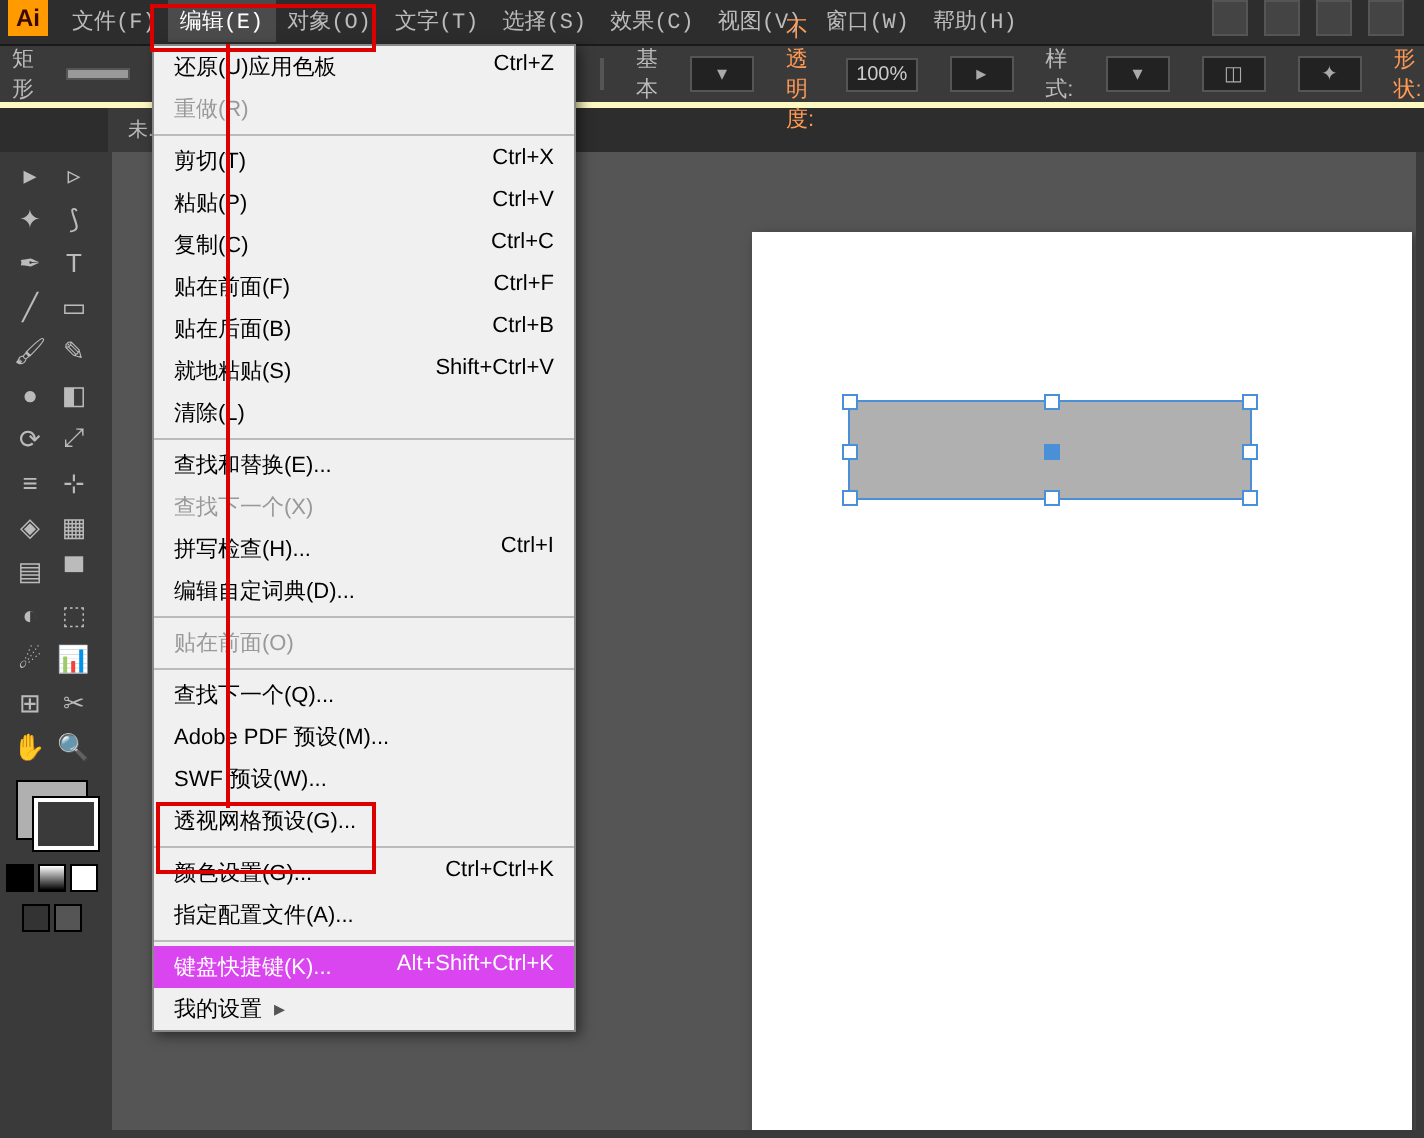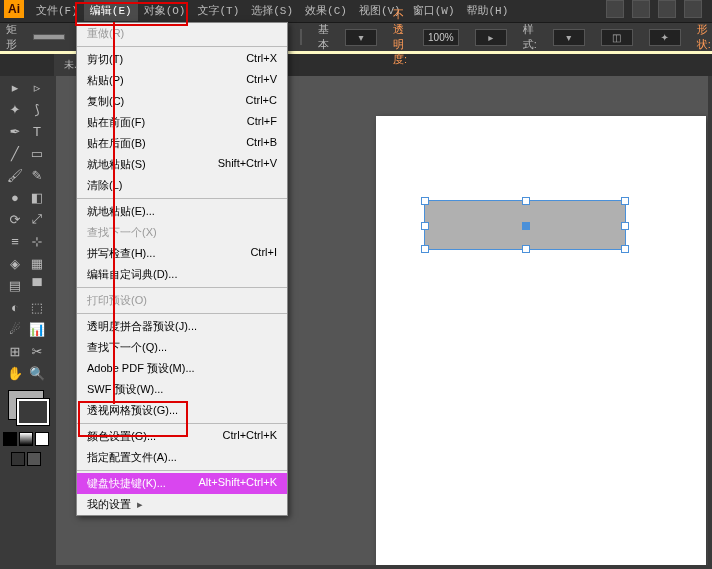--- a/index.html
+++ b/index.html
@@ -139,20 +139,24 @@
   <div class="handle" style="right:-4px;top:-4px"></div>
   <div class="handle" style="left:-4px;top:50%;margin-top:-3px"></div>
   <div class="handle" style="right:-4px;top:50%;margin-top:-3px"></div>
   <div class="handle" style="left:-4px;bottom:-4px"></div>
   <div class="handle" style="left:50%;bottom:-4px;margin-left:-3px"></div>
   <div class="handle" style="right:-4px;bottom:-4px"></div>
   <div class="handle" style="left:50%;top:50%;margin:-3px 0 0 -3px;background:#4a90d9"></div>
 </div>
 
 <div class="dropdown" id="dropdown">
+    <div class="dd-row">
+      <span>还原(U)应用色板</span>
+      <span>Ctrl+Z</span>
+    </div>
     <div class="dd-row disabled">
       <span>重做(R)</span>
       <span></span>
     </div>
     <div class="dd-sep"></div>
     <div class="dd-row">
       <span>剪切(T)</span>
       <span>Ctrl+X</span>
     </div>
     <div class="dd-row">
@@ -174,45 +178,41 @@
     <div class="dd-row">
       <span>就地粘贴(S)</span>
       <span>Shift+Ctrl+V</span>
     </div>
     <div class="dd-row">
       <span>清除(L)</span>
       <span></span>
     </div>
     <div class="dd-sep"></div>
     <div class="dd-row">
-      <span>就地粘贴(E)...</span>
+      <span>查找和替换(E)...</span>
       <span></span>
     </div>
     <div class="dd-row disabled">
       <span>查找下一个(X)</span>
       <span></span>
     </div>
     <div class="dd-row">
       <span>拼写检查(H)...</span>
       <span>Ctrl+I</span>
     </div>
     <div class="dd-row">
       <span>编辑自定词典(D)...</span>
       <span></span>
     </div>
     <div class="dd-sep"></div>
     <div class="dd-row disabled">
-      <span>打印预设(O)</span>
-      <span></span>
-    </div>
-    <div class="dd-sep"></div>
-    <div class="dd-row">
-      <span>透明度拼合器预设(J)...</span>
-      <span></span>
-    </div>
+      <span>贴在前面(O)</span>
+      <span></span>
+    </div>
+    <div class="dd-sep"></div>
     <div class="dd-row">
       <span>查找下一个(Q)...</span>
       <span></span>
     </div>
     <div class="dd-row">
       <span>Adobe PDF 预设(M)...</span>
       <span></span>
     </div>
     <div class="dd-row">
       <span>SWF 预设(W)...</span>

